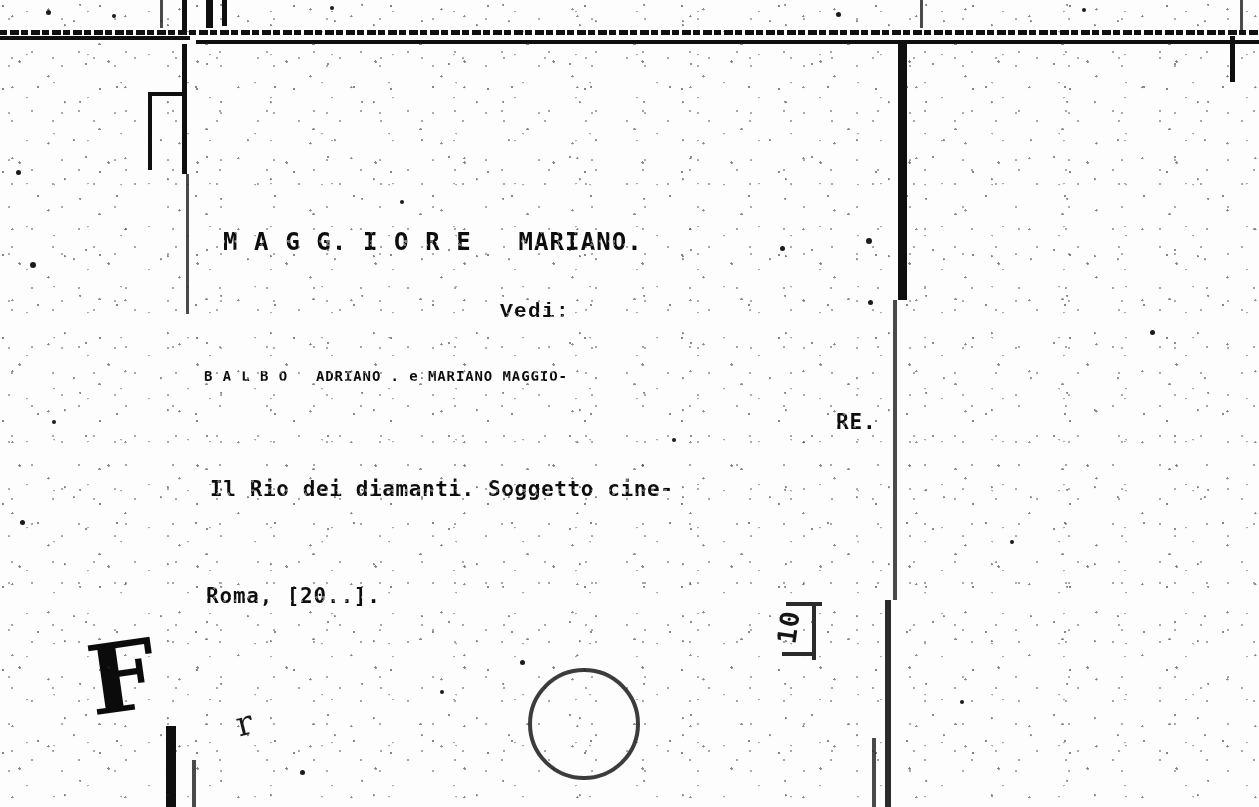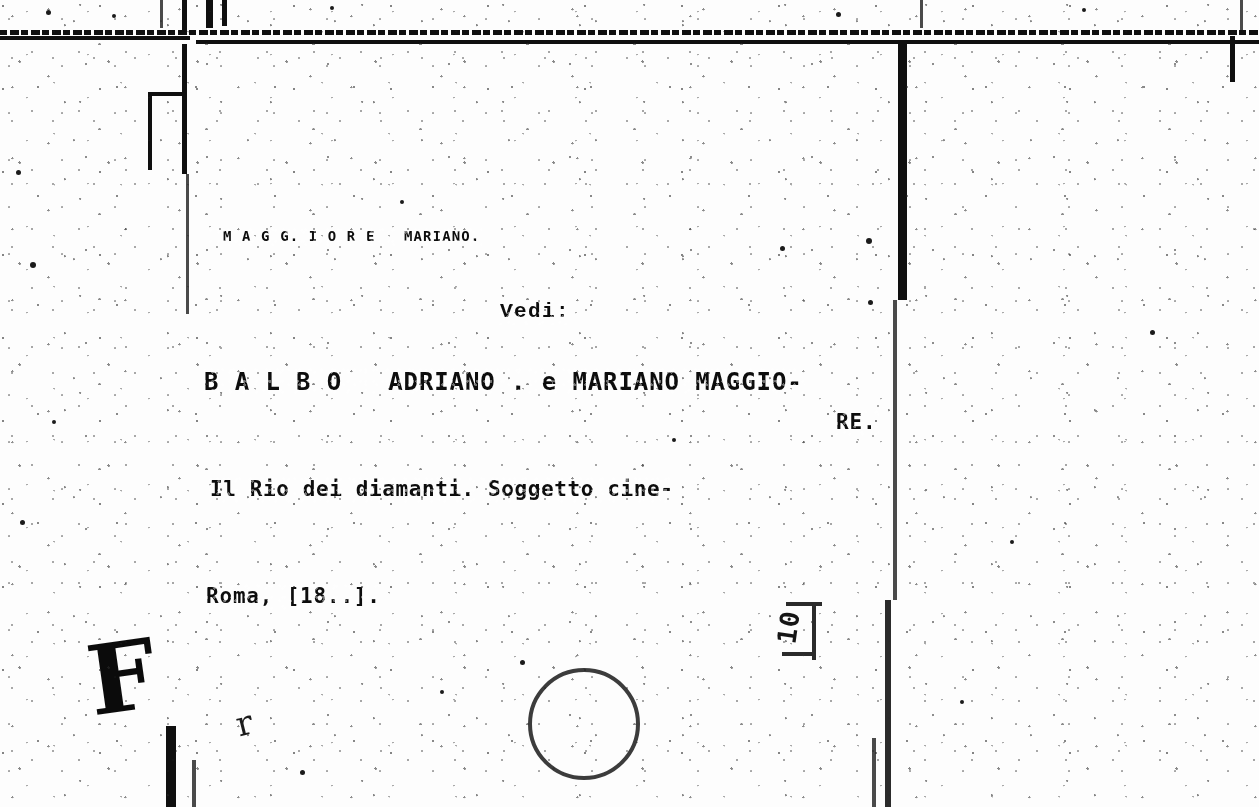--- a/index.html
+++ b/index.html
@@ -74,23 +74,23 @@
 
   
   .typed {
     position: absolute;
     font-family: "DejaVu Sans Mono", monospace;
     color: #0d0d0d;
     white-space: pre;
     font-weight: 700;
     letter-spacing: .5px;
   }
-  .t-heading { font-size: 14px; letter-spacing: 1.1px; padding-left: 13px; }
+  .t-heading { font-size: 24px; letter-spacing: 1.1px; padding-left: 13px; }
   .t-vedi    { font-size: 21px; letter-spacing: 1.4px; }
-  .t-ref     { font-size: 24px; letter-spacing: .9px; }
+  .t-ref     { font-size: 14px; letter-spacing: .9px; }
   .t-ref2    { font-size: 21px; letter-spacing: .9px; }
   .t-body    { font-size: 21px; letter-spacing: .6px; }
   .t-place   { font-size: 21px; letter-spacing: .8px; }
 
   
   .typed::after {
     content: "";
     position: absolute;
     inset: -2px;
     pointer-events: none;
@@ -179,21 +179,21 @@
 
   <div class="typed t-vedi" style="left:500px; top:300px;font-family:Liberation Mono, monospace;">Vedi:</div>
 
   <div class="typed t-ref" style="left:204px; top:368px;">B A L B O   ADRIANO . e MARIANO MAGGIO-</div>
 
   <div class="typed t-ref2" style="left:828px; top:410px;margin-left:8px;">RE.</div>
 
   <div class="typed t-body" style="left:210px; top:477px;">Il Rio dei diamanti. Soggetto cine-</div>
 
 
-  <div class="typed t-place" style="left:206px; top:584px;">Roma, [18..].</div>
+  <div class="typed t-place" style="left:206px; top:584px;">Roma, [20..].</div>
 
   <div class="hand-f" style="left:88px; top:630px;">F</div>
 
   <div class="hand-r" style="left:236px; top:706px;">r</div>
 
   <div class="stamp-ring" style="left:528px; top:668px; width:104px; height:104px;"></div>
 
   <div class="stamp-mark" style="left:772px; top:612px;">10</div>
   <div class="rule soft" style="left:786px; top:602px; width:36px; height:4px;"></div>
   <div class="rule soft" style="left:812px; top:602px; width:4px; height:58px;"></div>

